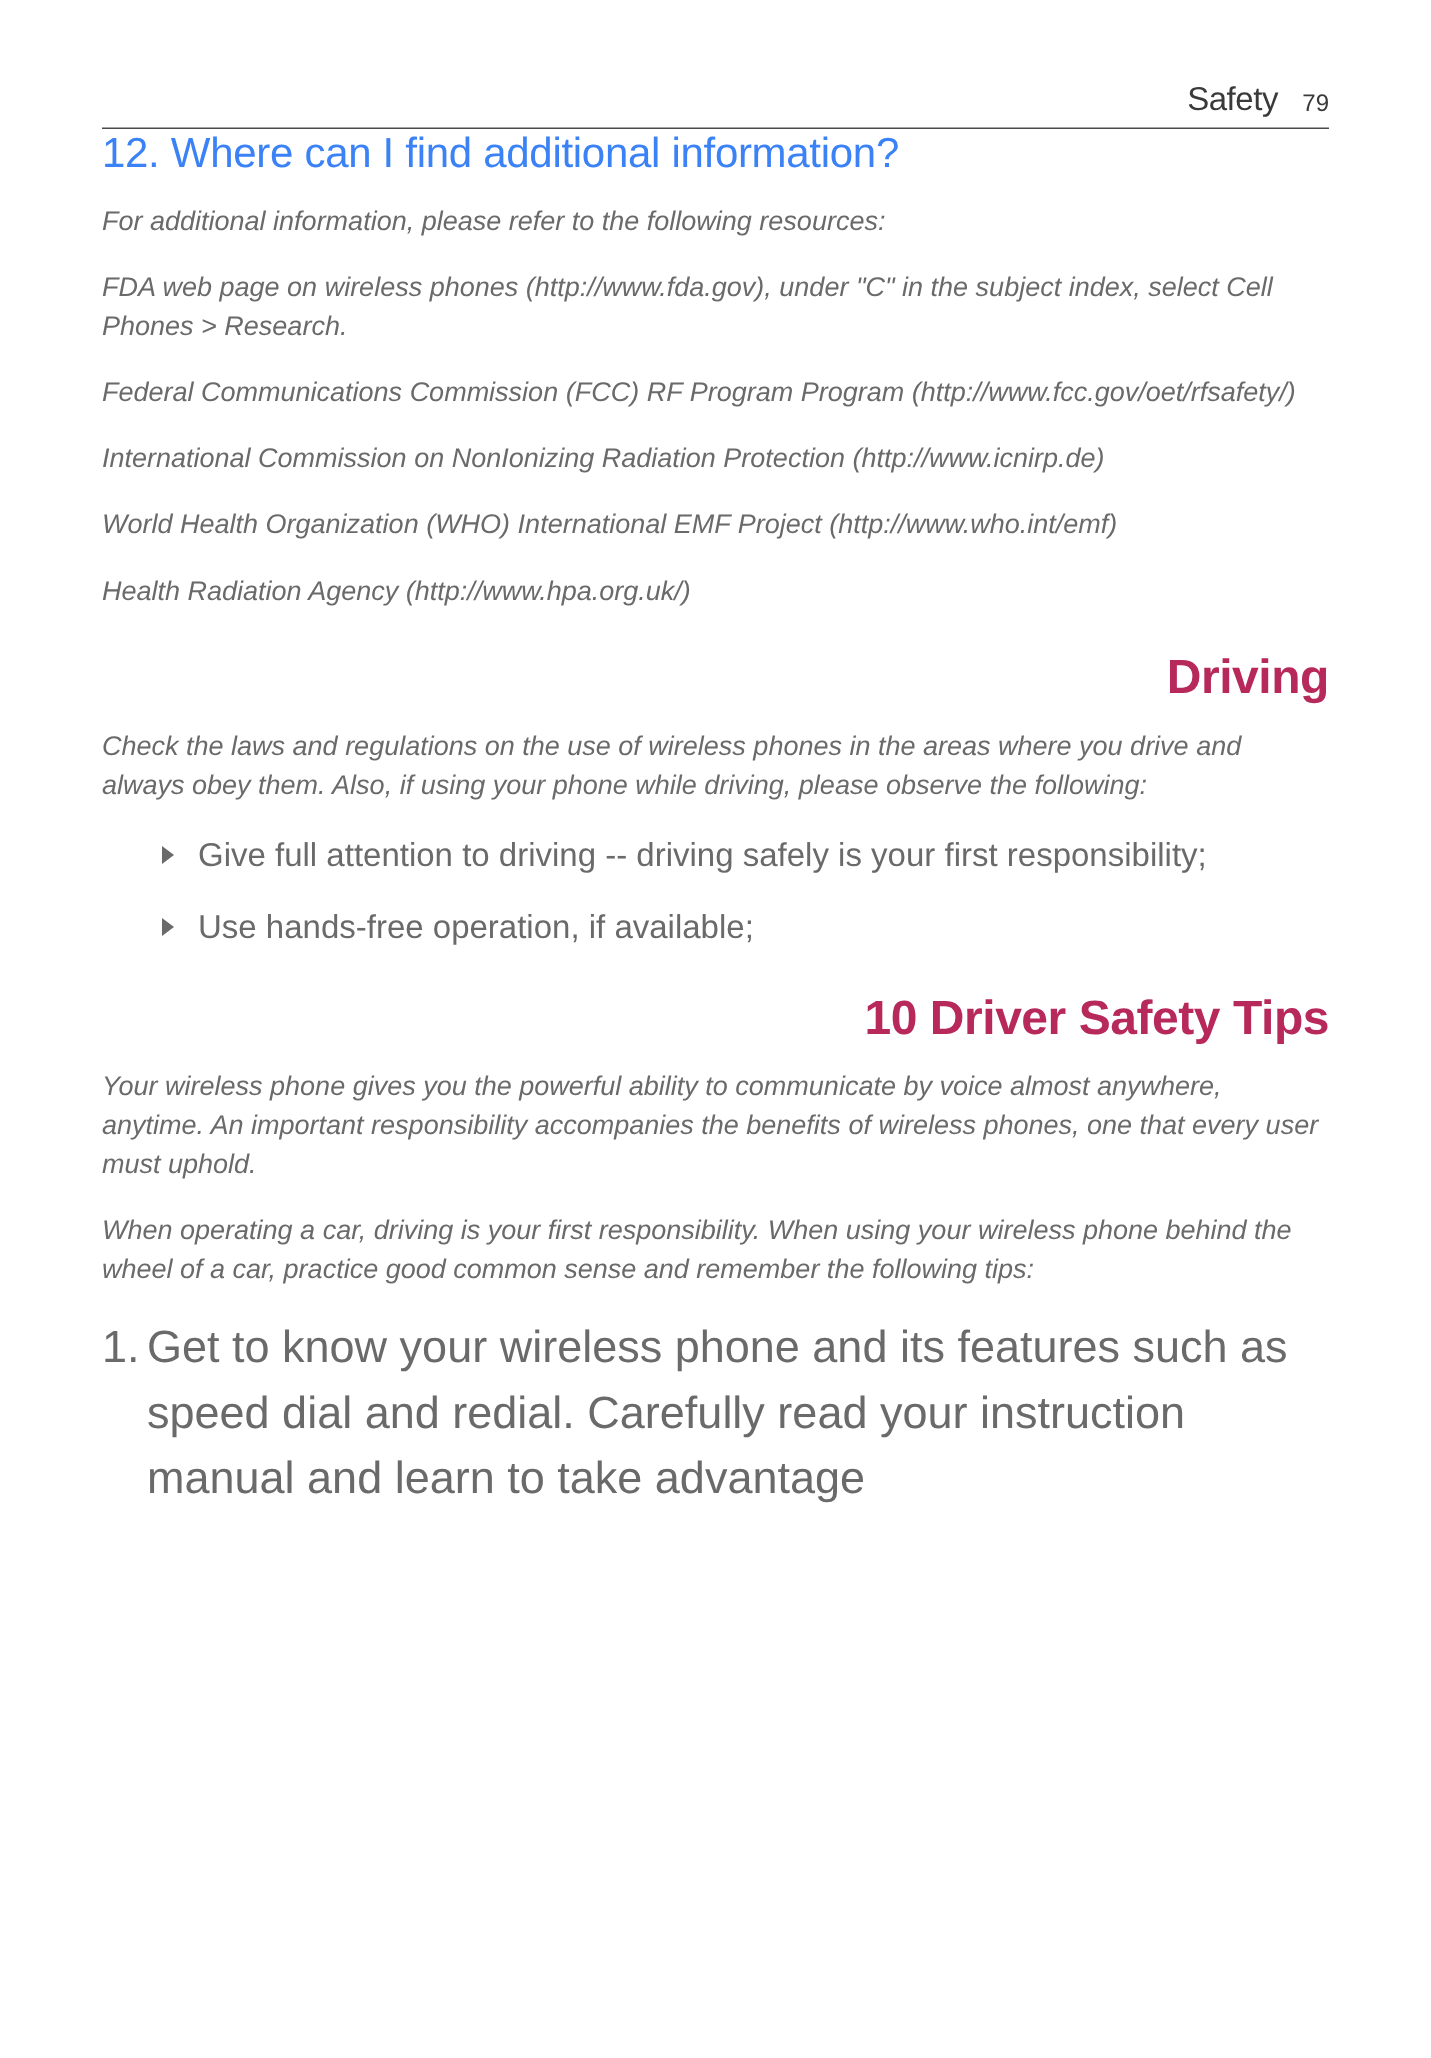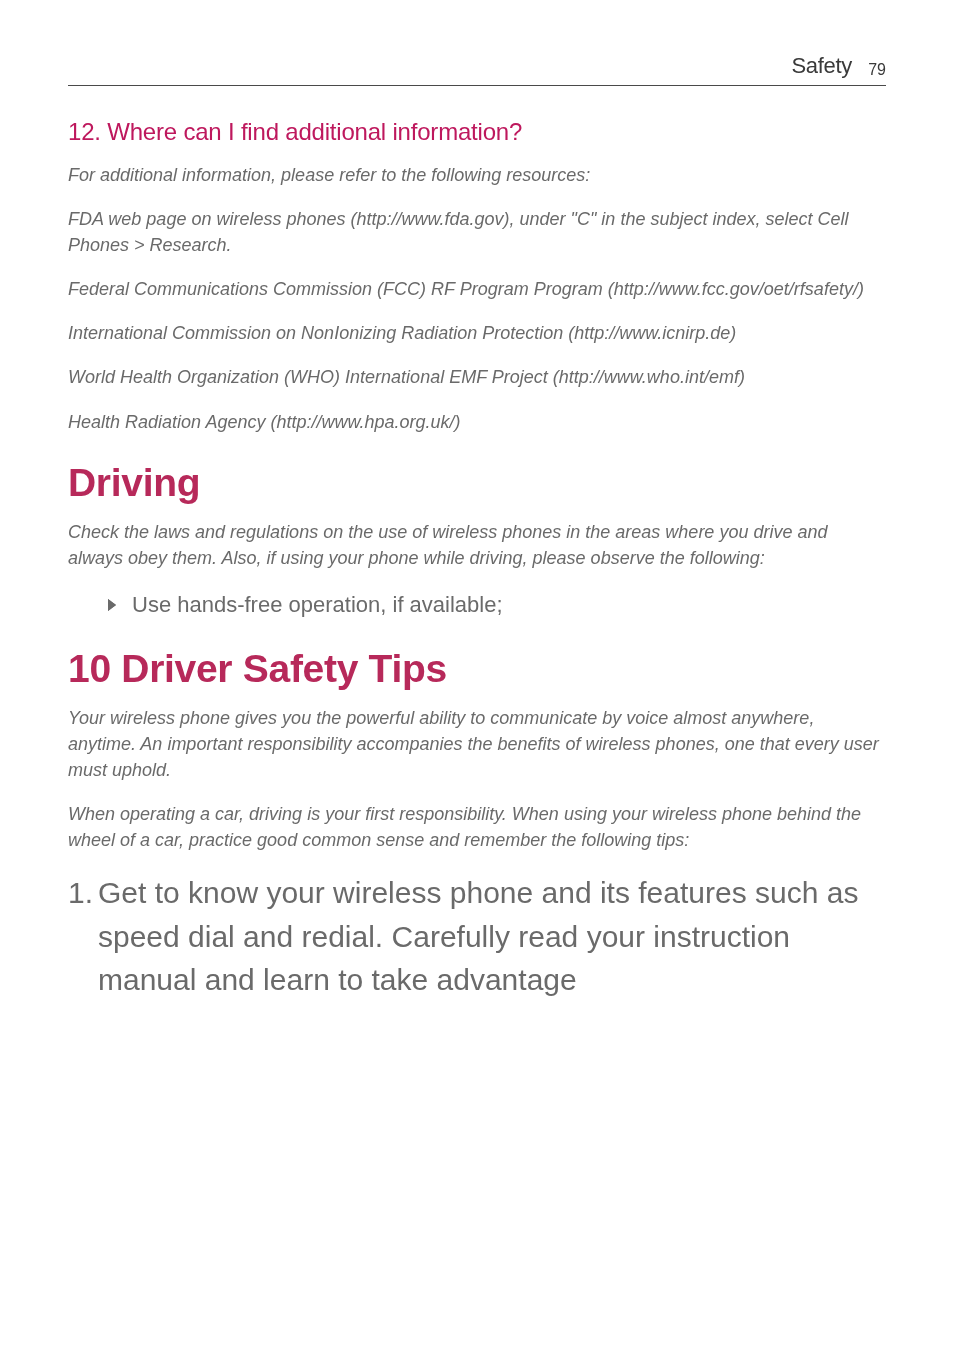--- a/index.html
+++ b/index.html
@@ -33,42 +33,42 @@
   }
   .page-number {
     position: absolute;
     right: 0;
     bottom: 6px;
     font-size: 16px;
     font-weight: 400;
     color: #3a3a3a;
   }
   .subheading {
-    font-size: 24px;
+    font-size: 28px;
     font-weight: 400;
-    color: #be185d;
+    color: #3b82f6;
     margin-bottom: 16px;
     letter-spacing: -0.2px;
-    margin-top: 32px;
   }
   .body-text {
     font-size: 18px;
     line-height: 1.45;
     color: #6a6a6a;
     margin-bottom: 18px;
     font-weight: 300;
     font-style: italic;
   }
   .section-heading {
-    font-size: 39px;
+    font-size: 32px;
     font-weight: 700;
     color: #b7295a;
     margin-top: 26px;
     margin-bottom: 14px;
     letter-spacing: -0.3px;
+    text-align: right;
   }
   ul.bullets {
     list-style: none;
     margin-bottom: 12px;
   }
   ul.bullets li {
     font-size: 22px;
     line-height: 1.45;
     color: #6a6a6a;
     margin-bottom: 16px;
@@ -118,21 +118,21 @@
 <p class="body-text">For additional information, please refer to the following resources:</p>
 <p class="body-text">FDA web page on wireless phones (http://www.fda.gov), under "C" in the subject index, select Cell Phones &gt; Research.</p>
 <p class="body-text">Federal Communications Commission (FCC) RF Program Program (http://www.fcc.gov/oet/rfsafety/)</p>
 <p class="body-text">International Commission on NonIonizing Radiation Protection (http://www.icnirp.de)</p>
 <p class="body-text">World Health Organization (WHO) International EMF Project (http://www.who.int/emf)</p>
 <p class="body-text">Health Radiation Agency (http://www.hpa.org.uk/)</p>
 
 <div class="section-heading">Driving</div>
 <p class="body-text">Check the laws and regulations on the use of wireless phones in the areas where you drive and always obey them. Also, if using your phone while driving, please observe the following:</p>
 <ul class="bullets">
-  <li><span class="tri"></span></li>
+  <li><span class="tri"></span><span>Give full attention to driving -- driving safely is your first responsibility;</span></li>
   <li><span class="tri"></span><span>Use hands-free operation, if available;</span></li>
 </ul>
 
 <div class="section-heading">10 Driver Safety Tips</div>
 <p class="body-text">Your wireless phone gives you the powerful ability to communicate by voice almost anywhere, anytime. An important responsibility accompanies the benefits of wireless phones, one that every user must uphold.</p>
 <p class="body-text">When operating a car, driving is your first responsibility. When using your wireless phone behind the wheel of a car, practice good common sense and remember the following tips:</p>
 <ol class="numbered">
   <li><span>Get to know your wireless phone and its features such as speed dial and redial. Carefully read your instruction manual and learn to take advantage</span></li>
 </ol>
 

